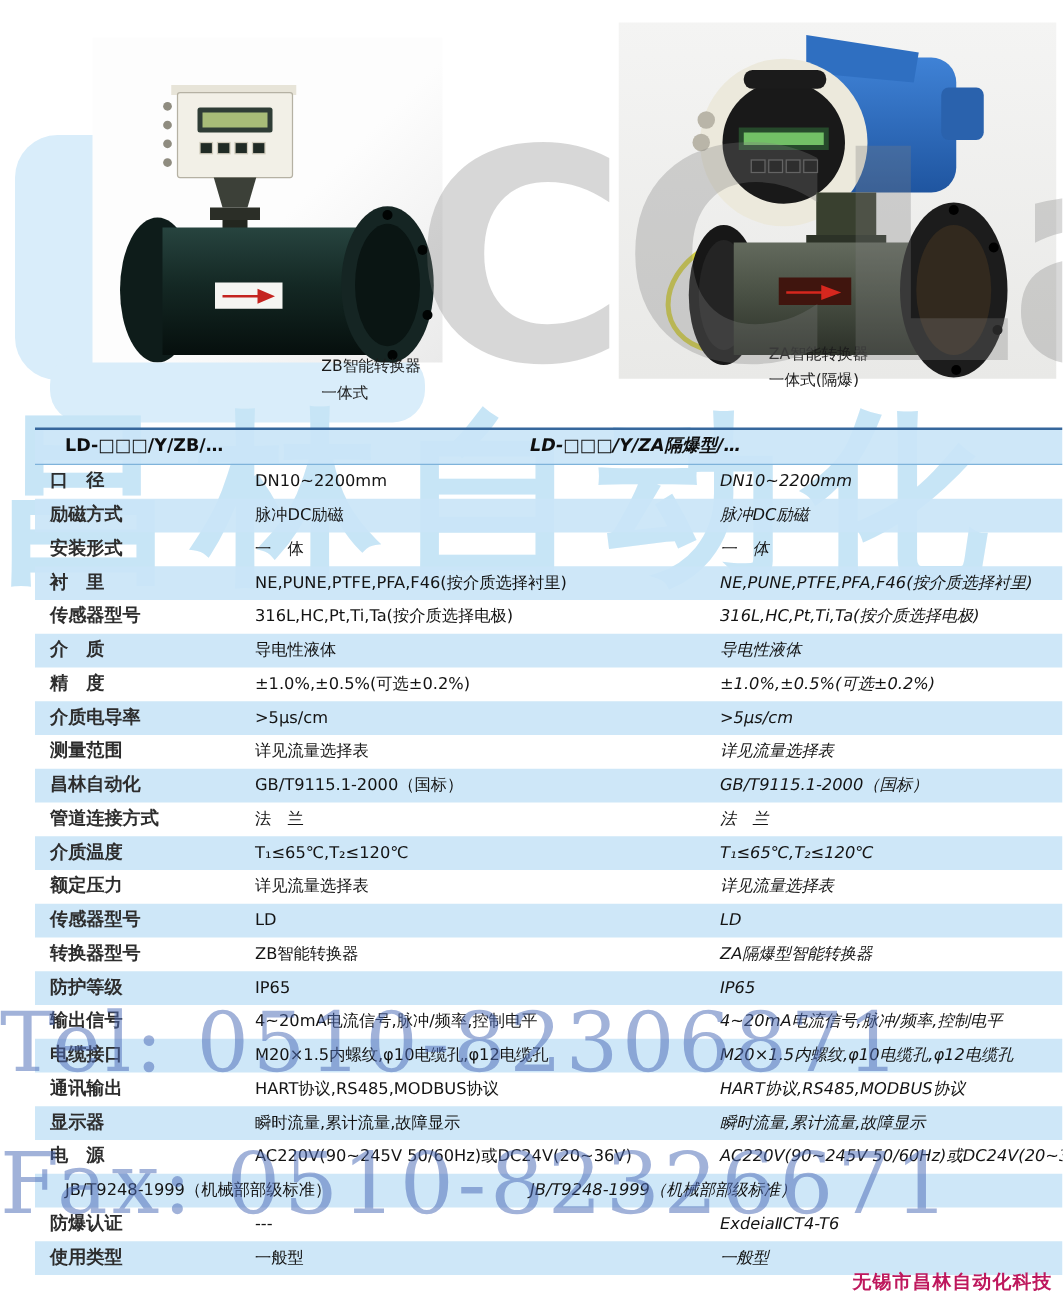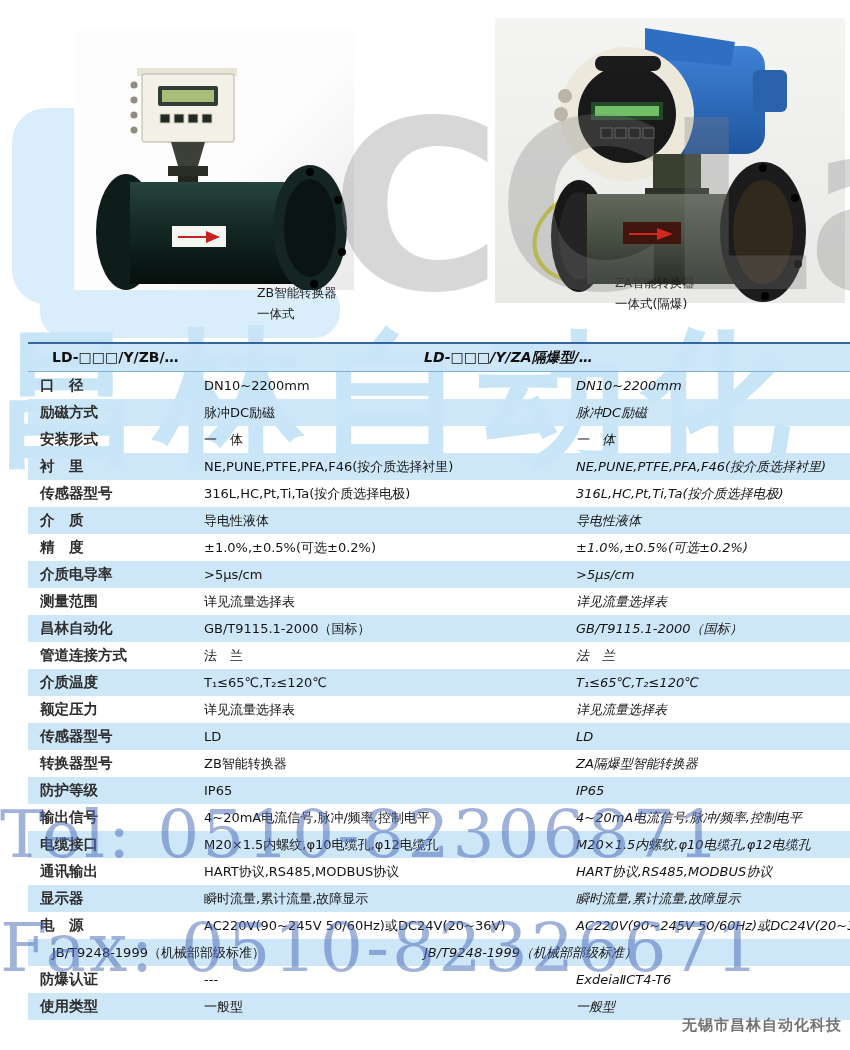--- a/index.html
+++ b/index.html
@@ -54,21 +54,21 @@
   .wm-line{
     position:absolute;left:0;width:850px;z-index:10;pointer-events:none;
     font-family:"DejaVu Serif","Liberation Serif",serif;
     color:#4d6cb8;opacity:.52;white-space:nowrap;
   }
   .wm-tel{top:796px;font-size:66px;letter-spacing:3px;}
   .wm-fax{top:908px;font-size:68px;letter-spacing:3px;}
   
   .footer{
     position:absolute;right:8px;top:1016px;z-index:11;
-    font-size:15px;font-weight:bold;color:#737373;letter-spacing:1px;
+    font-size:15px;font-weight:bold;color:#be185d;letter-spacing:1px;
   }
 </style>
 </head>
 <body>
 
 <div class="blob blob-1"></div>
 <div class="blob blob-2"></div>
 
 <div class="wm-cn">昌林自动化</div>
 

